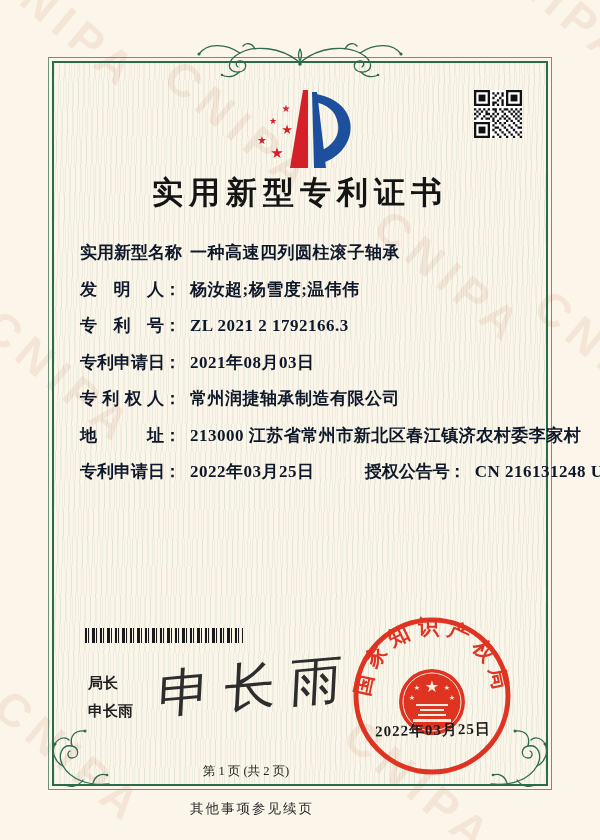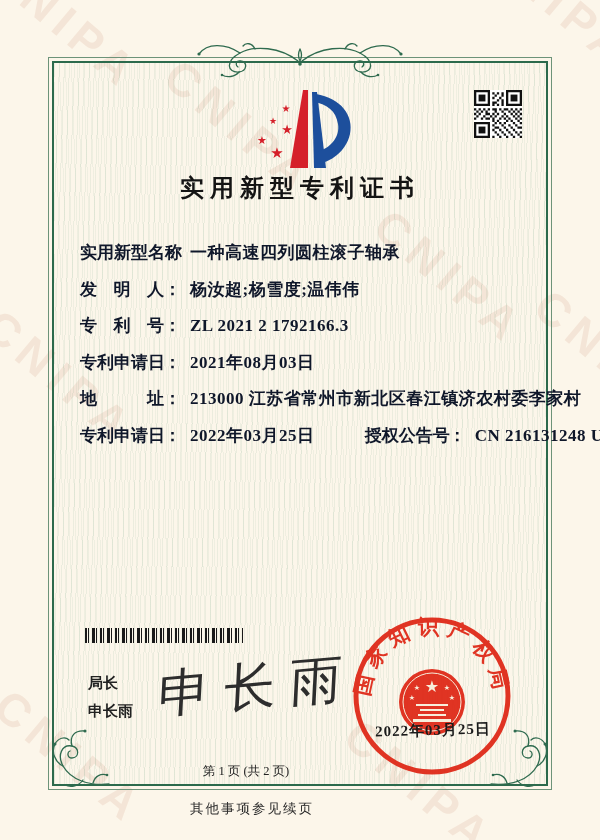--- a/index.html
+++ b/index.html
@@ -23,21 +23,21 @@
 
   .content{position:absolute;inset:0;z-index:4;}
 
   .cert-no{position:absolute;left:80px;top:90px;font-size:13.5px;letter-spacing:2.5px;
            color:#1c1c1c;font-weight:600;}
 
   .logo{position:absolute;left:246px;top:84px;width:112px;height:90px;}
   .qr{position:absolute;left:474px;top:90px;width:48px;height:48px;}
 
   .title{position:absolute;left:0;top:172px;width:600px;text-align:center;
-         font-size:24px;font-weight:700;letter-spacing:6px;color:#141414;}
+         font-size:31px;font-weight:700;letter-spacing:6px;color:#141414;}
 
   .fields{position:absolute;left:80px;top:241px;width:445px;}
   .field-row{height:22px;margin-bottom:14.5px;white-space:nowrap;font-size:17px;
              font-weight:600;color:#0f172a;}
   .flabel{display:inline-block;width:84px;text-align:justify;text-align-last:justify;}
   .fcolon{margin-right:9px;}
   .fvalue{letter-spacing:0.5px;}
   .grant-group2{margin-left:46px;}
 
   .paras{position:absolute;left:80px;top:484px;width:442px;font-size:13.2px;
@@ -190,20 +190,23 @@
       <div class="field-row">
         <span class="flabel">发明人</span><span class="fcolon">：</span><span class="fvalue">杨汝超;杨雪度;温伟伟</span>
       </div>
       <div class="field-row">
         <span class="flabel">专利号</span><span class="fcolon">：</span><span class="fvalue">ZL 2021 2 1792166.3</span>
       </div>
       <div class="field-row">
         <span class="flabel">专利申请日</span><span class="fcolon">：</span><span class="fvalue">2021年08月03日</span>
       </div>
       <div class="field-row">
+        <span class="flabel">专利权人</span><span class="fcolon">：</span><span class="fvalue">常州润捷轴承制造有限公司</span>
+      </div>
+      <div class="field-row">
         <span class="flabel">地址</span><span class="fcolon">：</span><span class="fvalue">213000 江苏省常州市新北区春江镇济农村委李家村</span>
       </div>
       <div class="field-row">
         <span class="flabel">专利申请日</span><span class="fcolon">：</span><span class="fvalue">2022年03月25日</span>
         <span class="flabel grant-group2">授权公告号</span><span class="fcolon">：</span><span class="fvalue">CN 216131248 U</span>
       </div>
     </div>
 
 
     <div class="barcode"></div>

